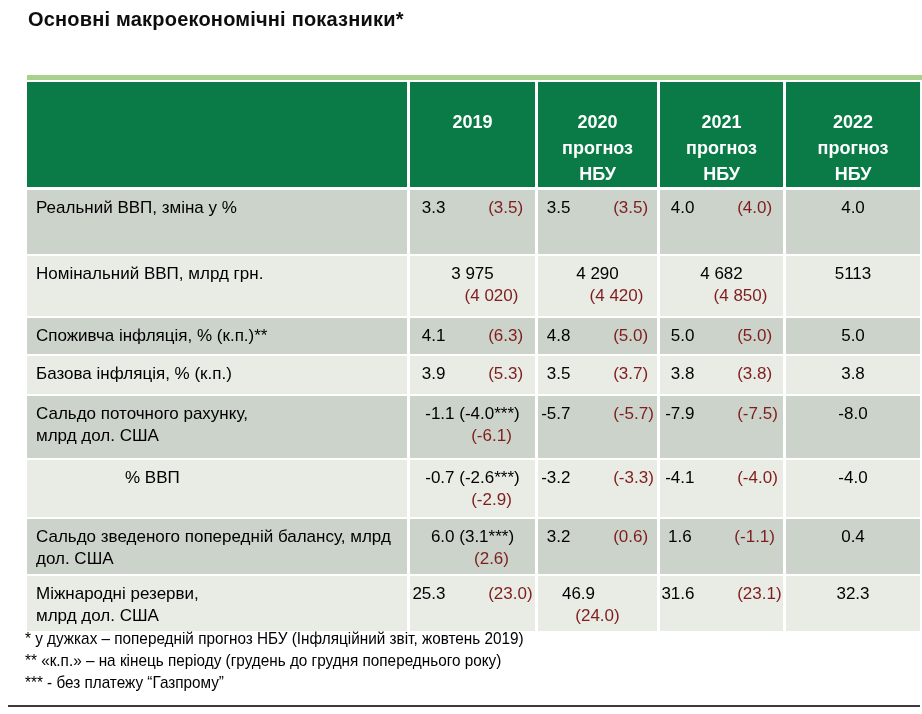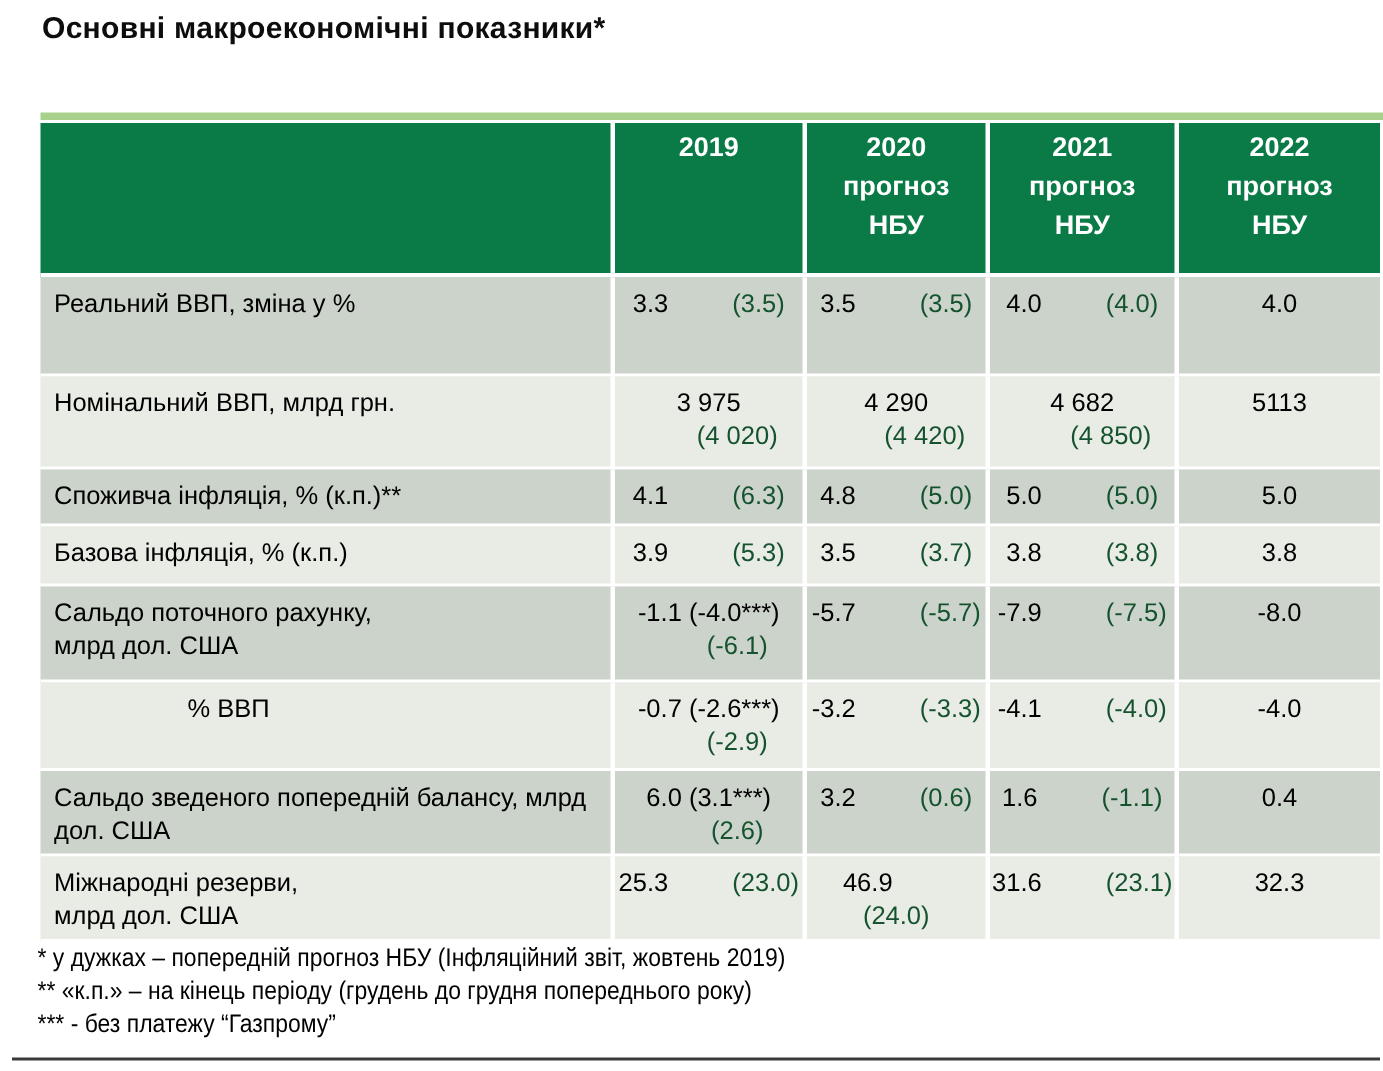--- a/index.html
+++ b/index.html
@@ -43,21 +43,21 @@
     box-sizing: border-box;
   }
   .macro-table thead th {
     background: #0a7a47;
     color: #ffffff;
     font-size: 18px;
     font-weight: bold;
     text-align: center;
     line-height: 26px;
     height: 103px;
-    padding-top: 3px;
+    padding-top: 27px;
     border-bottom: 3px solid #ffffff;
   }
   .macro-table th:not(:last-child),
   .macro-table td:not(:last-child) {
     border-right: 3px solid #ffffff;
   }
   .macro-table tbody td {
     border-bottom: 2px solid #ffffff;
     font-size: 17px;
     line-height: 22px;
@@ -76,21 +76,21 @@
   .label-cell {
     text-align: left;
     padding: 7px 8px 0 9px;
   }
   .label-cell b { font-weight: normal; }
   .label-cell.indent { padding-left: 98px; }
   .value-cell {
     text-align: center;
     padding-top: 7px;
   }
-  .gray-txt { color: #14532d; padding-left: 38px; }
+  .gray-txt { color: #7f1d1d; padding-left: 38px; }
   .footnotes {
     position: absolute;
     left: 25px;
     top: 628px;
     font-size: 17px;
     line-height: 22px;
     color: #000;
     transform: scaleX(0.90);
     transform-origin: left top;
     white-space: nowrap;

